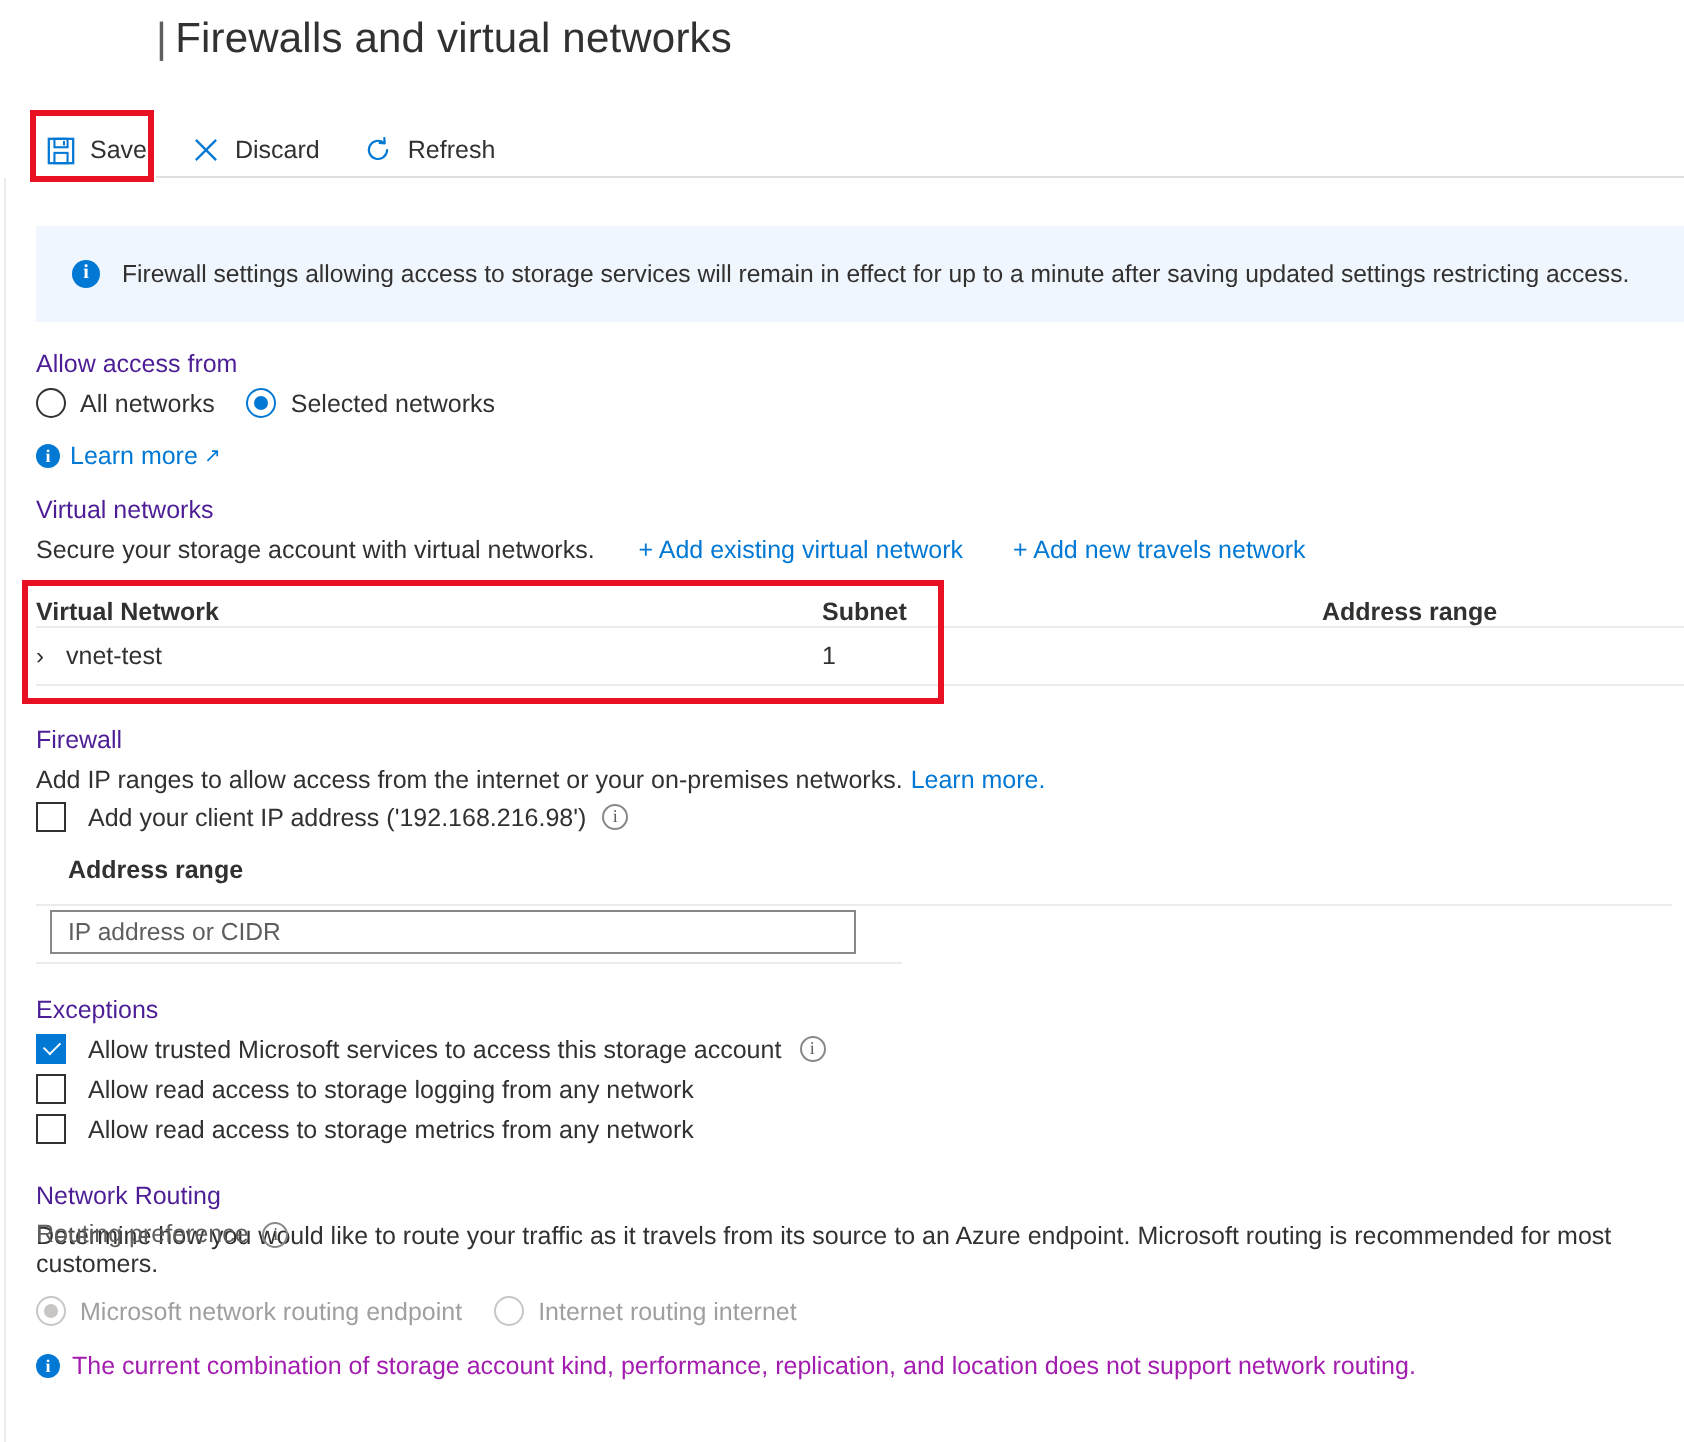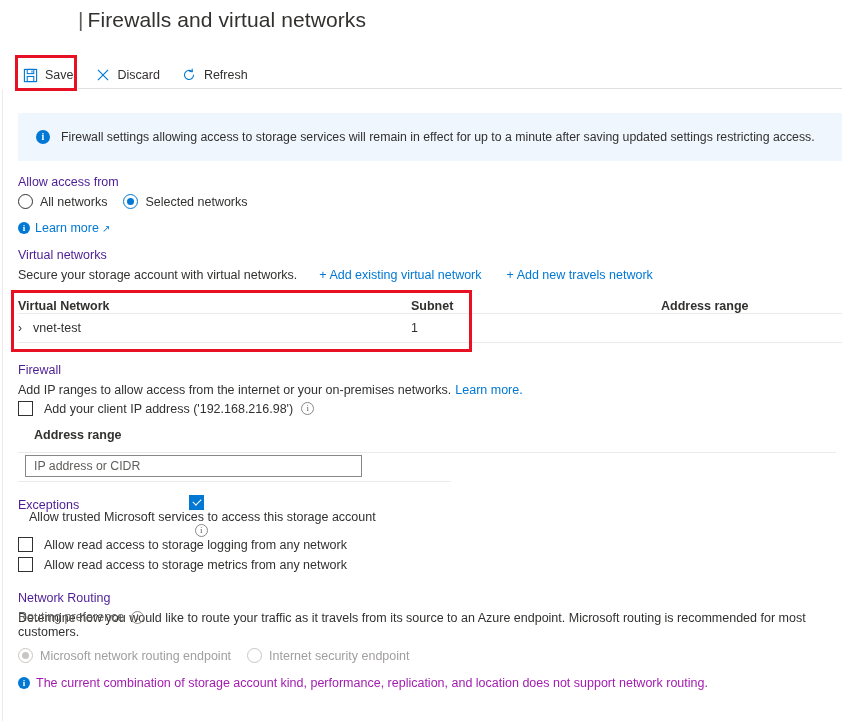--- a/index.html
+++ b/index.html
@@ -172,21 +172,21 @@
     display: inline-block; width: 11px; color: #323130;
     font-size: 12px; margin-right: 4px; cursor: pointer;
   }
 
   
   .ar-label { font-size: 12.5px; font-weight: bold; color: #323130; }
   .ar-rule-top { position: absolute; left: 18px; top: 452px; width: 818px; height: 1px; background: #edebe9; }
   .ar-rule-bot { position: absolute; left: 18px; top: 481px; width: 433px; height: 1px; background: #edebe9; }
   .ar-input {
     position: absolute; left: 25px; top: 455px;
-    width: 337px; height: 22px;
+    width: 403px; height: 22px;
     border: 1px solid #8a8886; background: #fff;
     font-family: "Liberation Sans", sans-serif; font-size: 12.3px;
     color: #323130; padding: 0 8px; outline: none;
   }
   .ar-input::placeholder { color: #605e5c; }
 </style>
 </head>
 <body>
 
 <div class="page-title">
@@ -300,21 +300,21 @@
   <span class="ar-label">Address range</span>
 </div>
 <div class="ar-rule-top"></div>
 <input class="ar-input" value="" placeholder="IP address or CIDR" style="">
 <div class="ar-rule-bot"></div>
 
 <div class="blk" style="top:498px;">
   <span class="section-label">Exceptions</span>
 </div>
 
-<div class="blk cb-row" style="top:495px;flex-direction:column;">
+<div class="blk cb-row" style="top:517px;">
   <span class="cbox checked"></span>
   <span class="cb-label">Allow trusted Microsoft services to access this storage account</span>
   <span class="info-hollow" style="margin-left:9px;">i</span>
 </div>
 
 <div class="blk cb-row" style="top:537px;">
   <span class="cbox"></span>
   <span class="cb-label">Allow read access to storage logging from any network</span>
 </div>
 
@@ -333,21 +333,21 @@
 
 <div class="blk" style="top:610px; display:flex; align-items:center;">
   <span class="section-sub" style="color:#605e5c;">Routing preference</span>
   <span class="info-hollow" style="margin-left:7px;">i</span>
 </div>
 
 <div class="blk radio-row" style="top:648px;">
   <span class="radio checked disabled"></span>
   <span class="radio-label disabled">Microsoft network routing endpoint</span>
   <span class="radio disabled" style="margin-left:16px;"></span>
-  <span class="radio-label disabled">Internet security endpoint</span>
+  <span class="radio-label disabled">Internet routing internet</span>
 </div>
 
 <div class="blk" style="top:676px; display:flex; align-items:center;">
   <span class="info-dot sm">i</span>
   <span class="section-sub" style="margin-left:6px; color:#a21caf;">The current combination of storage account kind, performance, replication, and location does not support network routing.</span>
 </div>
 
 <div class="highlight" id="hl-save"></div>
 <div class="highlight" id="hl-table"></div>
 

